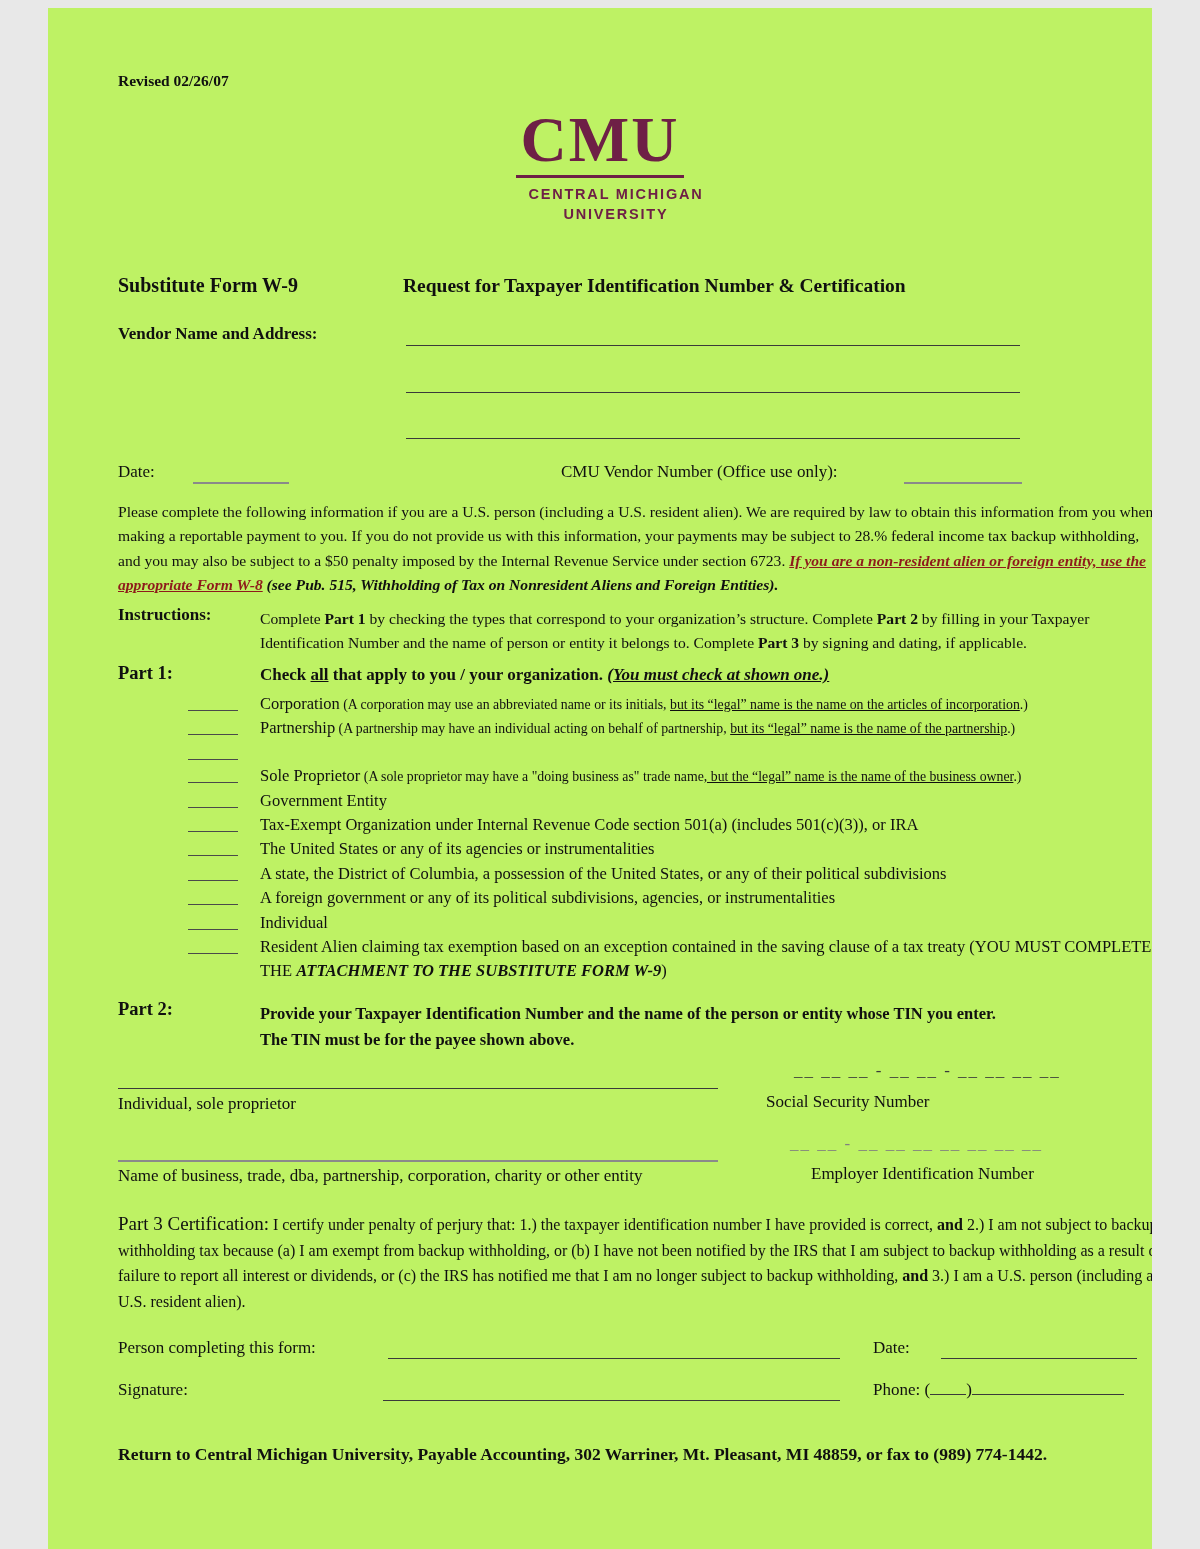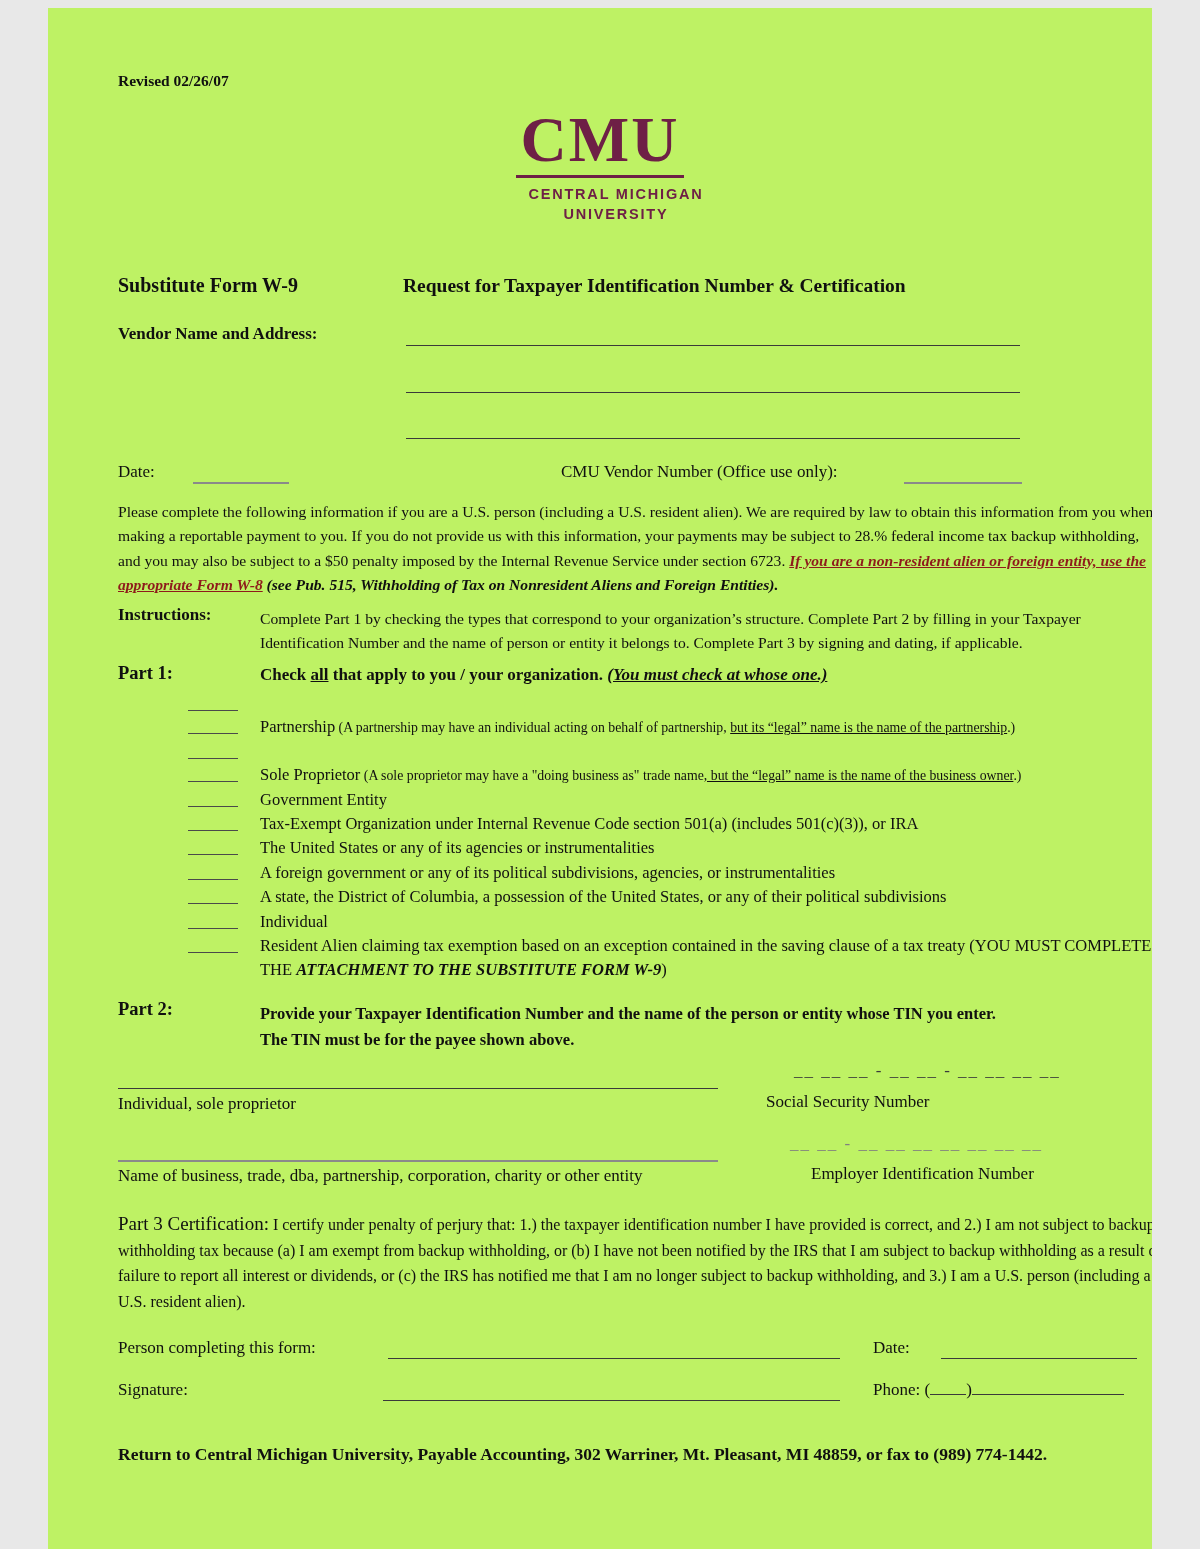--- a/index.html
+++ b/index.html
@@ -3,21 +3,21 @@
 <meta charset="utf-8">
 <style>
   html,body{margin:0;padding:0;background:#e8e8e8;}
   .page{
     position:relative;width:1104px;height:1549px;margin:8px auto;
     background:#bef264;color:#101010;
     font-family:"Liberation Serif","DejaVu Serif",serif;
     overflow:hidden;
   }
   
-  .sg-b{font-weight:normal;}
+  .sg-b{font-weight:bold;}
   .sg-u{text-decoration:underline;}
   .sg-iu{font-style:italic;text-decoration:underline;}
   .sg-bi{font-weight:bold;font-style:italic;}
   .sg-warn{color:#8e1b1b;font-weight:bold;font-style:italic;text-decoration:underline;}
   .sg-m{font-size:16.5px;}
   .sg-mb{font-size:16.5px;font-weight:bold;}
   .sg-mu{font-size:16.5px;text-decoration:underline;}
   .sg-mbi{font-size:16.5px;font-weight:bold;font-style:italic;}
   .sg-h{font-weight:normal;font-size:19px;}
   
@@ -96,25 +96,26 @@
   <div class="abs hline-gray date-line"></div>
   <div class="abs vnum-label">CMU Vendor Number (Office use only):</div>
   <div class="abs hline-gray vnum-line"></div>
 
   <div class="abs intro"><span>Please complete the following information if you are a U.S. person (including a U.S. resident alien). We are required by law to obtain this information from you when making a reportable payment to you. If you do not provide us with this information, your payments may be subject to 28.% federal income tax backup withholding, and you may also be subject to a $50 penalty imposed by the Internal Revenue Service under section 6723.  </span><span class="sg-warn">If you are a non-resident alien or foreign entity, use the appropriate Form W-8</span><span> </span><span class="sg-bi">(see Pub. 515, Withholding of Tax on Nonresident Aliens and Foreign Entities).</span></div>
 
   <div class="abs instr-label">Instructions:</div>
   <div class="abs instr-text"><span>Complete </span><span class="sg-b">Part 1</span><span> by checking the types that correspond to your organization’s structure.  Complete </span><span class="sg-b">Part 2</span><span> by filling in your Taxpayer Identification Number and the name of person or entity it belongs to.  Complete </span><span class="sg-b">Part 3</span><span> by signing and dating, if applicable.</span></div>
 
   <div class="abs part1-label">Part 1:</div>
-  <div class="abs part1-heading"><span>Check </span><span class="sg-u">all</span><span> that apply to you / your organization.  </span><span class="sg-iu">(You must check at whose one.)</span></div>
+  <div class="abs part1-heading"><span>Check </span><span class="sg-u">all</span><span> that apply to you / your organization.  </span><span class="sg-iu">(You must check at shown one.)</span></div>
 
   <div class="abs part1-list" id="part1-list">
     <div class="p1-row">
       <span class="p1-blank"></span>
+      <span class="p1-text"><span class="sg-m">Corporation</span><span>  (A corporation may use an abbreviated name or its initials, </span><span class="sg-u">but its “legal” name is the name on the articles of incorporation</span><span>.)</span></span>
     </div>
 
     <div class="p1-row">
       <span class="p1-blank"></span>
       <span class="p1-text"><span class="sg-m">Partnership</span><span>  (A partnership may have an individual acting on behalf of partnership, </span><span class="sg-u">but its “legal” name is the name of the partnership</span><span>.)</span></span>
     </div>
 
     <div class="p1-row">
       <span class="p1-blank"></span>
     </div>
@@ -134,26 +135,26 @@
       <span class="p1-text"><span class="sg-m">Tax-Exempt Organization under Internal Revenue Code section 501(a) (includes 501(c)(3)), or IRA</span></span>
     </div>
 
     <div class="p1-row">
       <span class="p1-blank"></span>
       <span class="p1-text"><span class="sg-m">The United States or any of its agencies or instrumentalities</span></span>
     </div>
 
     <div class="p1-row">
       <span class="p1-blank"></span>
-      <span class="p1-text"><span class="sg-m">A foreign government or any of its political subdivisions, agencies, or instrumentalities</span></span>
+      <span class="p1-text"><span class="sg-m">A state, the District of Columbia, a possession of the United States, or any of their political subdivisions</span></span>
     </div>
 
     <div class="p1-row">
       <span class="p1-blank"></span>
-      <span class="p1-text"><span class="sg-m">A state, the District of Columbia, a possession of the United States, or any of their political subdivisions</span></span>
+      <span class="p1-text"><span class="sg-m">A foreign government or any of its political subdivisions, agencies, or instrumentalities</span></span>
     </div>
 
     <div class="p1-row">
       <span class="p1-blank"></span>
       <span class="p1-text"><span class="sg-m">Individual</span></span>
     </div>
 
     <div class="p1-row">
       <span class="p1-blank"></span>
       <span class="p1-text"><span class="sg-m">Resident Alien claiming tax exemption based on an exception contained in the saving clause of a tax treaty (YOU MUST COMPLETE THE </span><span class="sg-mbi">ATTACHMENT TO THE SUBSTITUTE FORM W-9</span><span class="sg-m">)</span></span>

